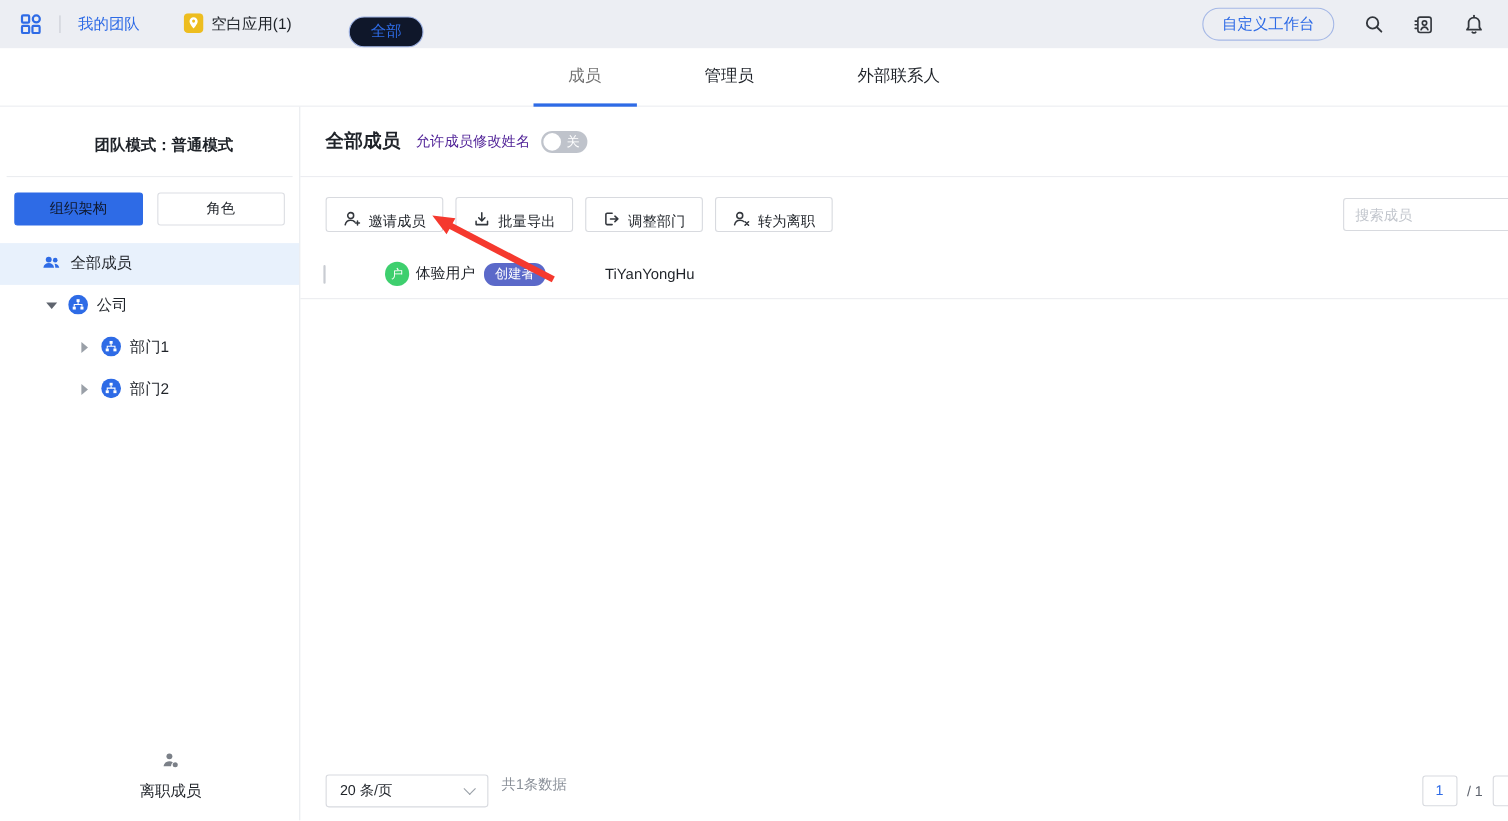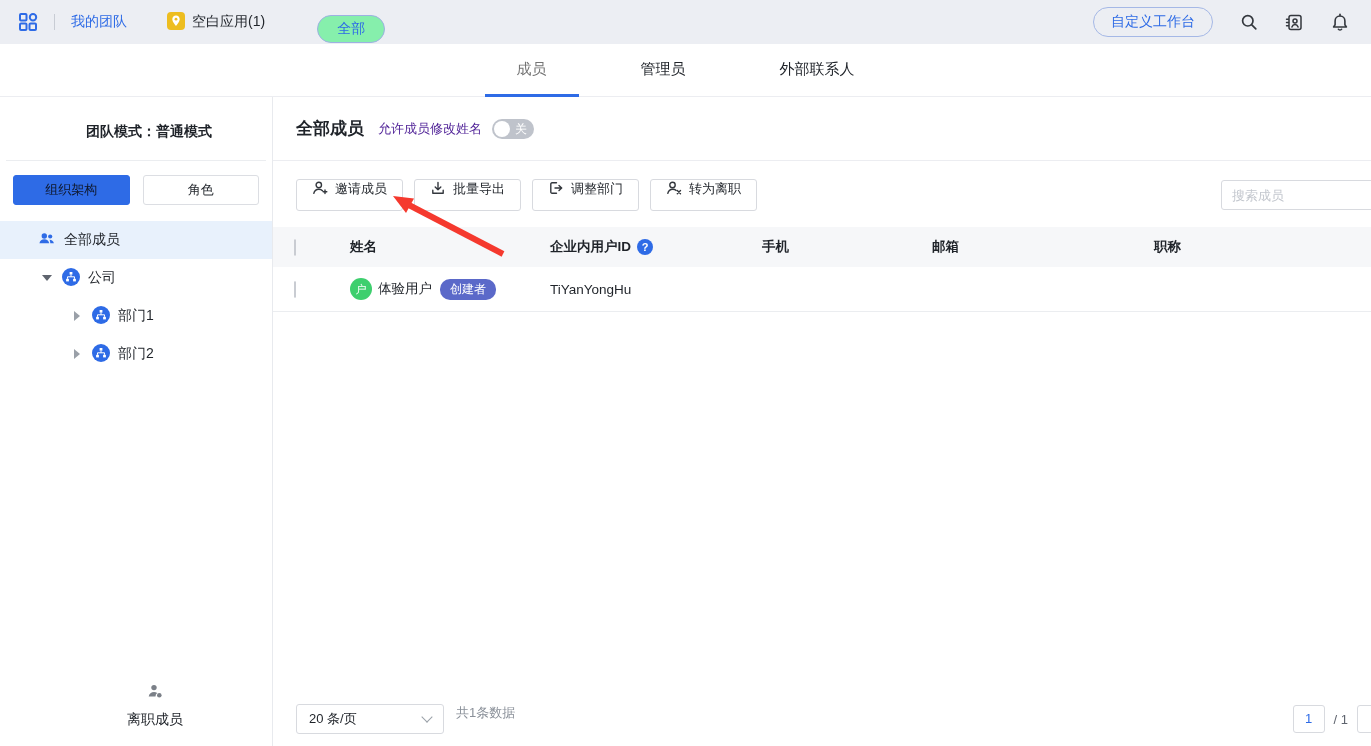--- a/index.html
+++ b/index.html
@@ -7,21 +7,21 @@
   body {
     font-family:"Liberation Sans","DejaVu Sans",sans-serif;
     color:#1f2329; background:#fff; position:relative; font-size:14px;
   }
   
   .topbar { height:44px; background:#eceef3; display:flex; align-items:center; padding:0 22px 0 18px; }
   .topbar .vdiv { width:1px; height:16px; background:#c8ccd4; margin:0 16px; }
   .team-name { color:#2e6be6; font-size:14px; cursor:pointer; }
   .app-chip { display:flex; align-items:center; gap:7px; margin-left:40px; cursor:pointer; }
   .scope-pill { margin-left:52px; padding:4px 19px; border-radius:15px; border:1px solid #9db1e2;
-    background:#86efac; color:#2e6be6; font-size:14px; cursor:pointer;margin-top:14px; }
+    background:#0f172a; color:#2e6be6; font-size:14px; cursor:pointer;margin-top:14px; }
   .topbar-right { margin-left:auto; display:flex; align-items:center; gap:27px; }
   .workbench-pill { padding:5px 17px; border-radius:15px; border:1px solid #a5b8e6;
     color:#2e6be6; font-size:14px; background:transparent; cursor:pointer; }
   .tb-icon { display:inline-flex; cursor:pointer; }
   
   .tabbar { height:53px; background:#fff; border-bottom:1px solid #ecedf1;
     display:flex; justify-content:center; align-items:stretch; gap:30px; }
   .tab { display:flex; align-items:center; padding:0 32px; font-size:15px; cursor:pointer;
     border-bottom:3px solid transparent; height:53px; }
   .tab.active { color:#737373; border-bottom-color:#2e6be6; }
@@ -47,21 +47,21 @@
   .resigned { margin-top:auto; padding:0 0 17px 38px; display:flex; align-items:center; gap:9px; cursor:pointer;flex-direction:column; }
   
   .main { flex:1; position:relative; min-width:0; }
   .main-header { height:64px; display:flex; align-items:center; padding-left:23px; border-bottom:1px solid #ecedf1; }
   .main-title { font-size:17px; font-weight:bold; margin-right:14px; }
   .toggle-label { color:#4c1d95; font-size:13px; margin-right:10px; }
   .toggle { width:42px; height:20px; border-radius:10px; background:#bfc3cb; position:relative; cursor:pointer; }
   .toggle .knob { position:absolute; left:2px; top:2px; width:16px; height:16px; border-radius:50%; background:#fff; }
   .toggle .state { position:absolute; right:7px; top:50%; transform:translateY(-50%); color:#fff; font-size:12px; }
   .actions-row { display:flex; align-items:center; padding:18px 0 0 23px; }
-  .act-btn { height:32px; display:flex; align-items:flex-start; gap:7px; padding:0 15px; margin-right:11px;
+  .act-btn { height:32px; display:flex; align-items:flex-end; gap:7px; padding:0 15px; margin-right:11px;
     border:1px solid #d8dadf; border-radius:3px; background:#fff; font-size:13px; cursor:pointer; color:#1f2329; }
   .search-box { margin-left:auto; margin-right:-25px; flex-shrink:0; }
   .search-box input { width:175px; height:30px; border:1px solid #d8dadf; border-radius:3px;
     padding:0 10px; font-size:13px; outline:none; font-family:inherit; color:#1f2329; }
   .search-box input::placeholder { color:#c2c6cd; }
   .table { margin-top:16px; }
   .t-row { display:flex; align-items:center; }
   .t-head { height:40px; background:#f6f7f9; font-weight:bold; font-size:13.5px; }
   .t-body-row { height:45px; border-bottom:1px solid #ebedf0; font-size:13.5px; }
   .c-check { width:56px; padding-left:21px; flex-shrink:0; }
@@ -270,31 +270,20 @@
           </svg>
         </span>
         <span>转为离职</span>
       </button>
       <div class="search-box">
         <input type="text" placeholder="搜索成员" style="">
       </div>
     </div>
 
     <div class="table">
-      <div class="t-row t-head">
-        <div class="c-check"><span class="checkbox"></span></div>
-        <div class="c-name">姓名</div>
-        <div class="c-id">
-          <span>企业内用户ID</span>
-          <span class="help-dot">?</span>
-        </div>
-        <div class="c-phone">手机</div>
-        <div class="c-email">邮箱</div>
-        <div class="c-title">职称</div>
-      </div>
       <div class="t-row t-body-row">
         <div class="c-check"><span class="checkbox"></span></div>
         <div class="c-name">
           <span class="avatar">户</span>
           <span>体验用户</span>
           <span class="badge">创建者</span>
         </div>
         <div class="c-id">TiYanYongHu</div>
         <div class="c-phone"></div>
         <div class="c-email"></div>

